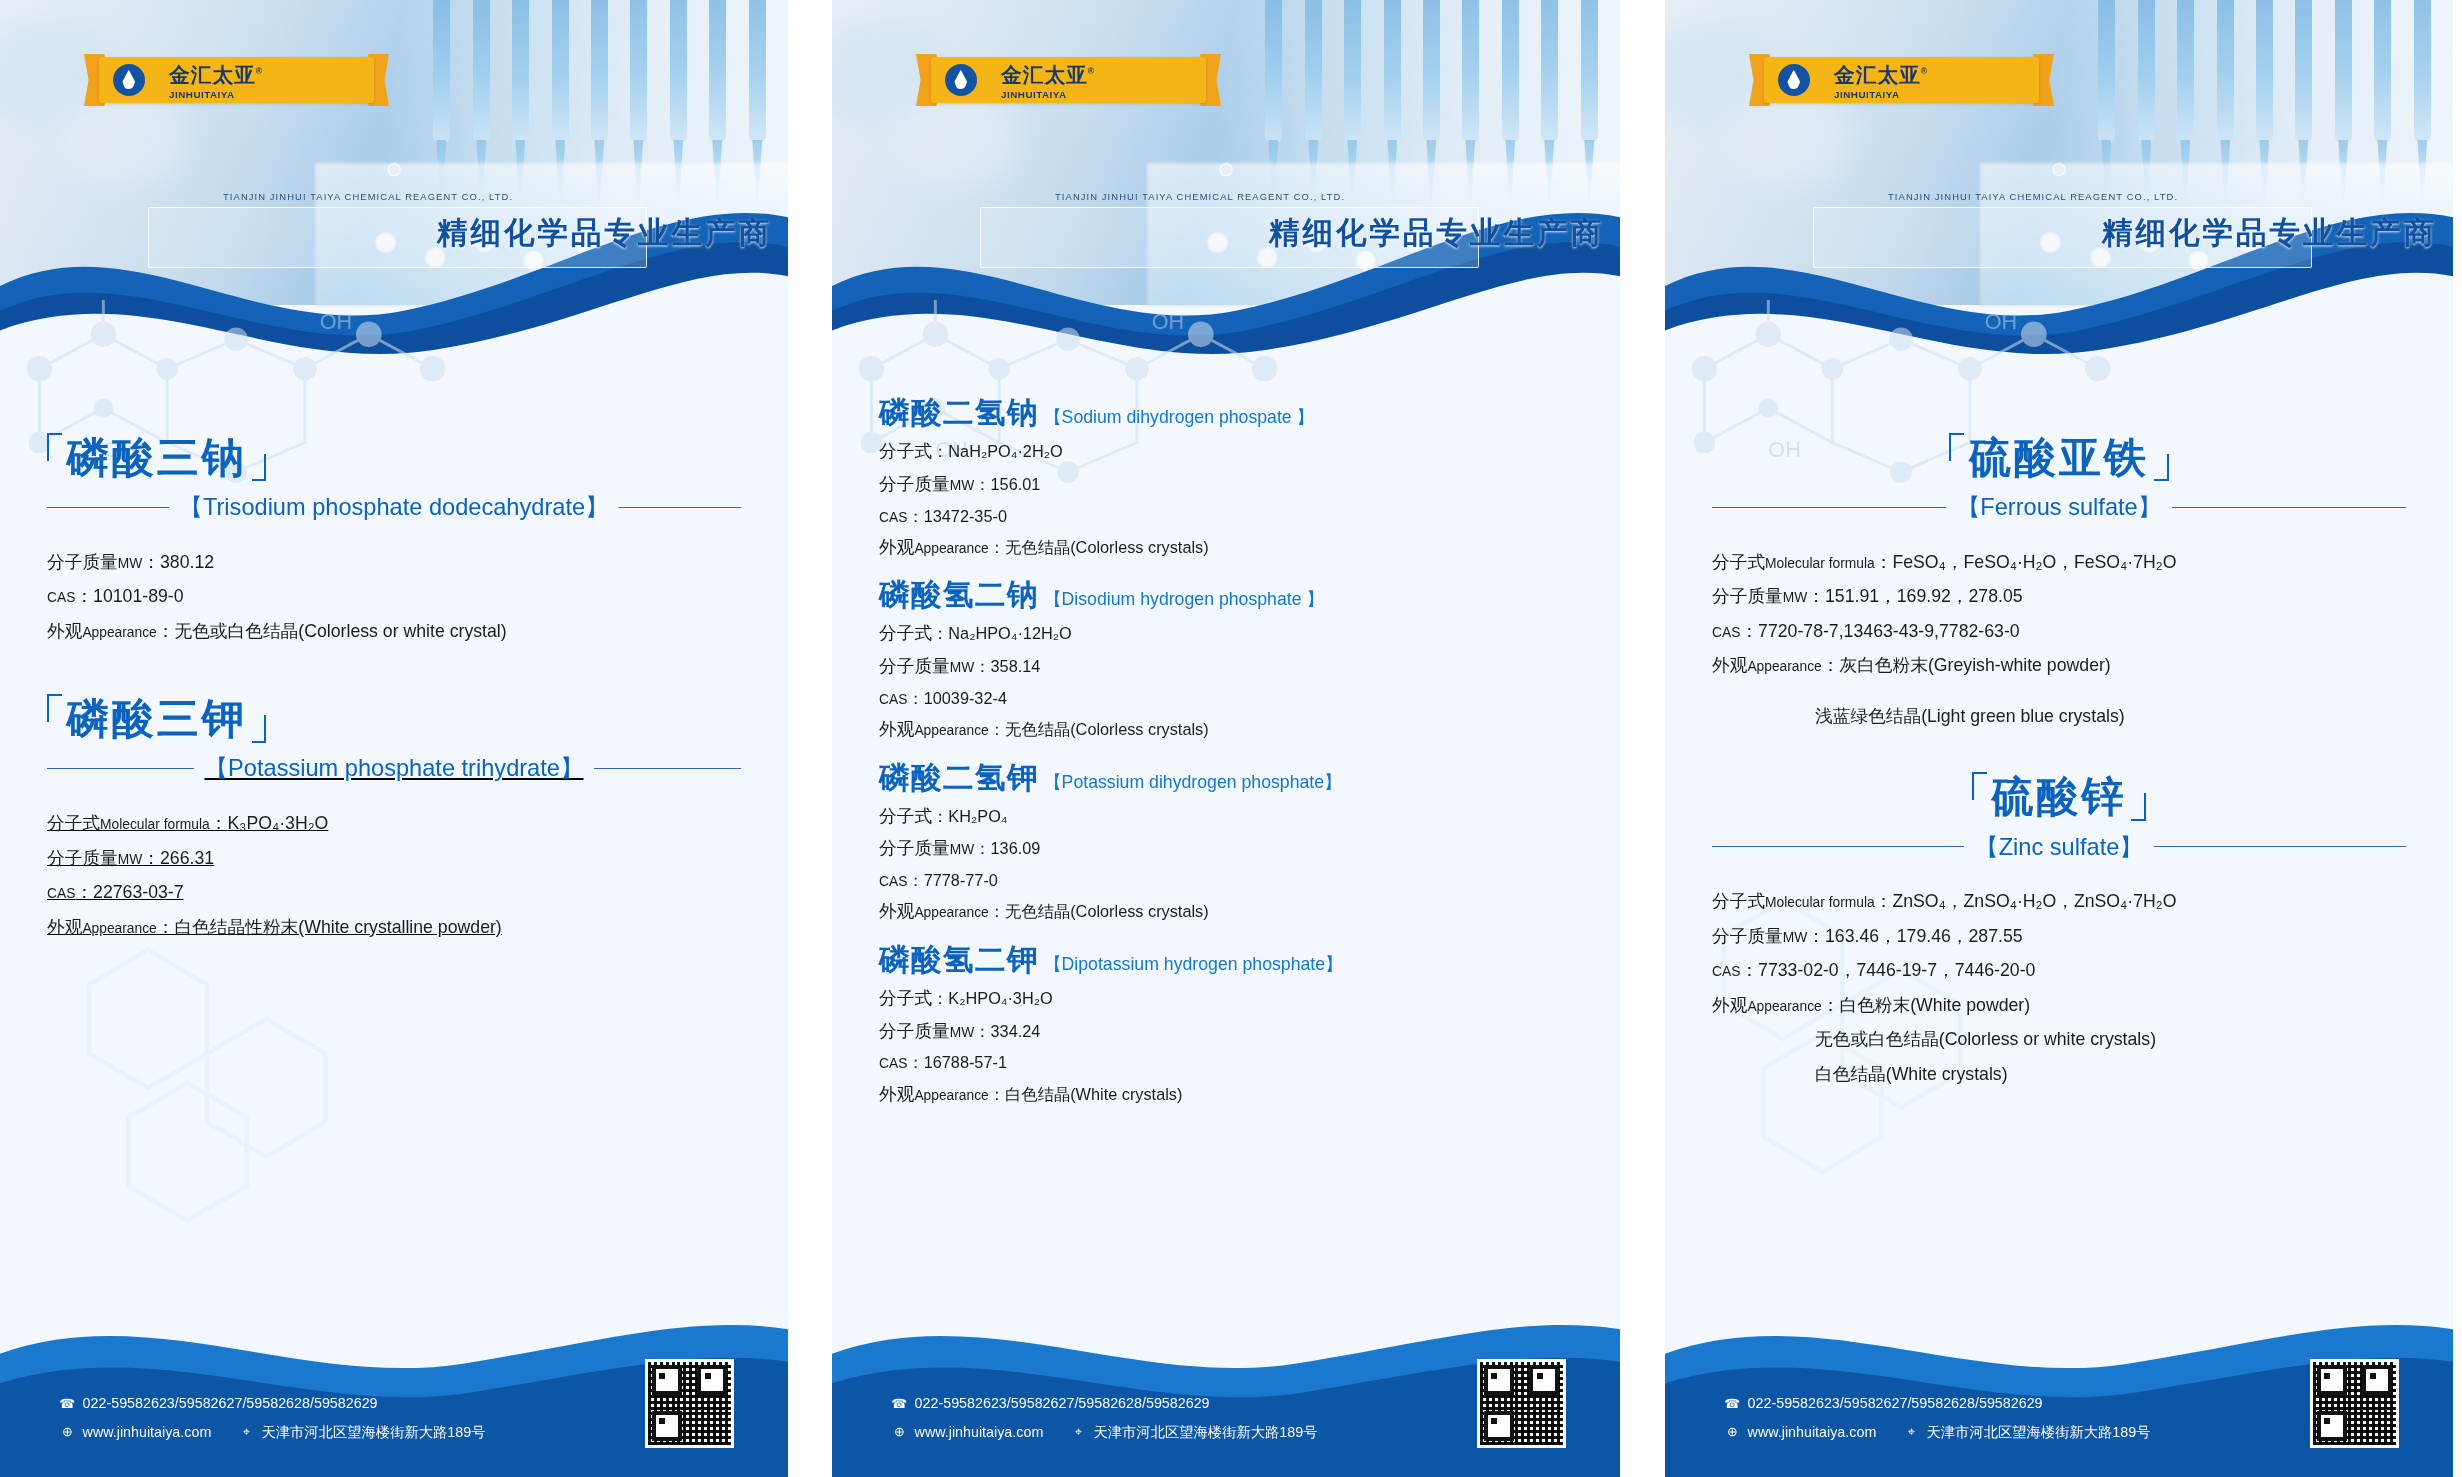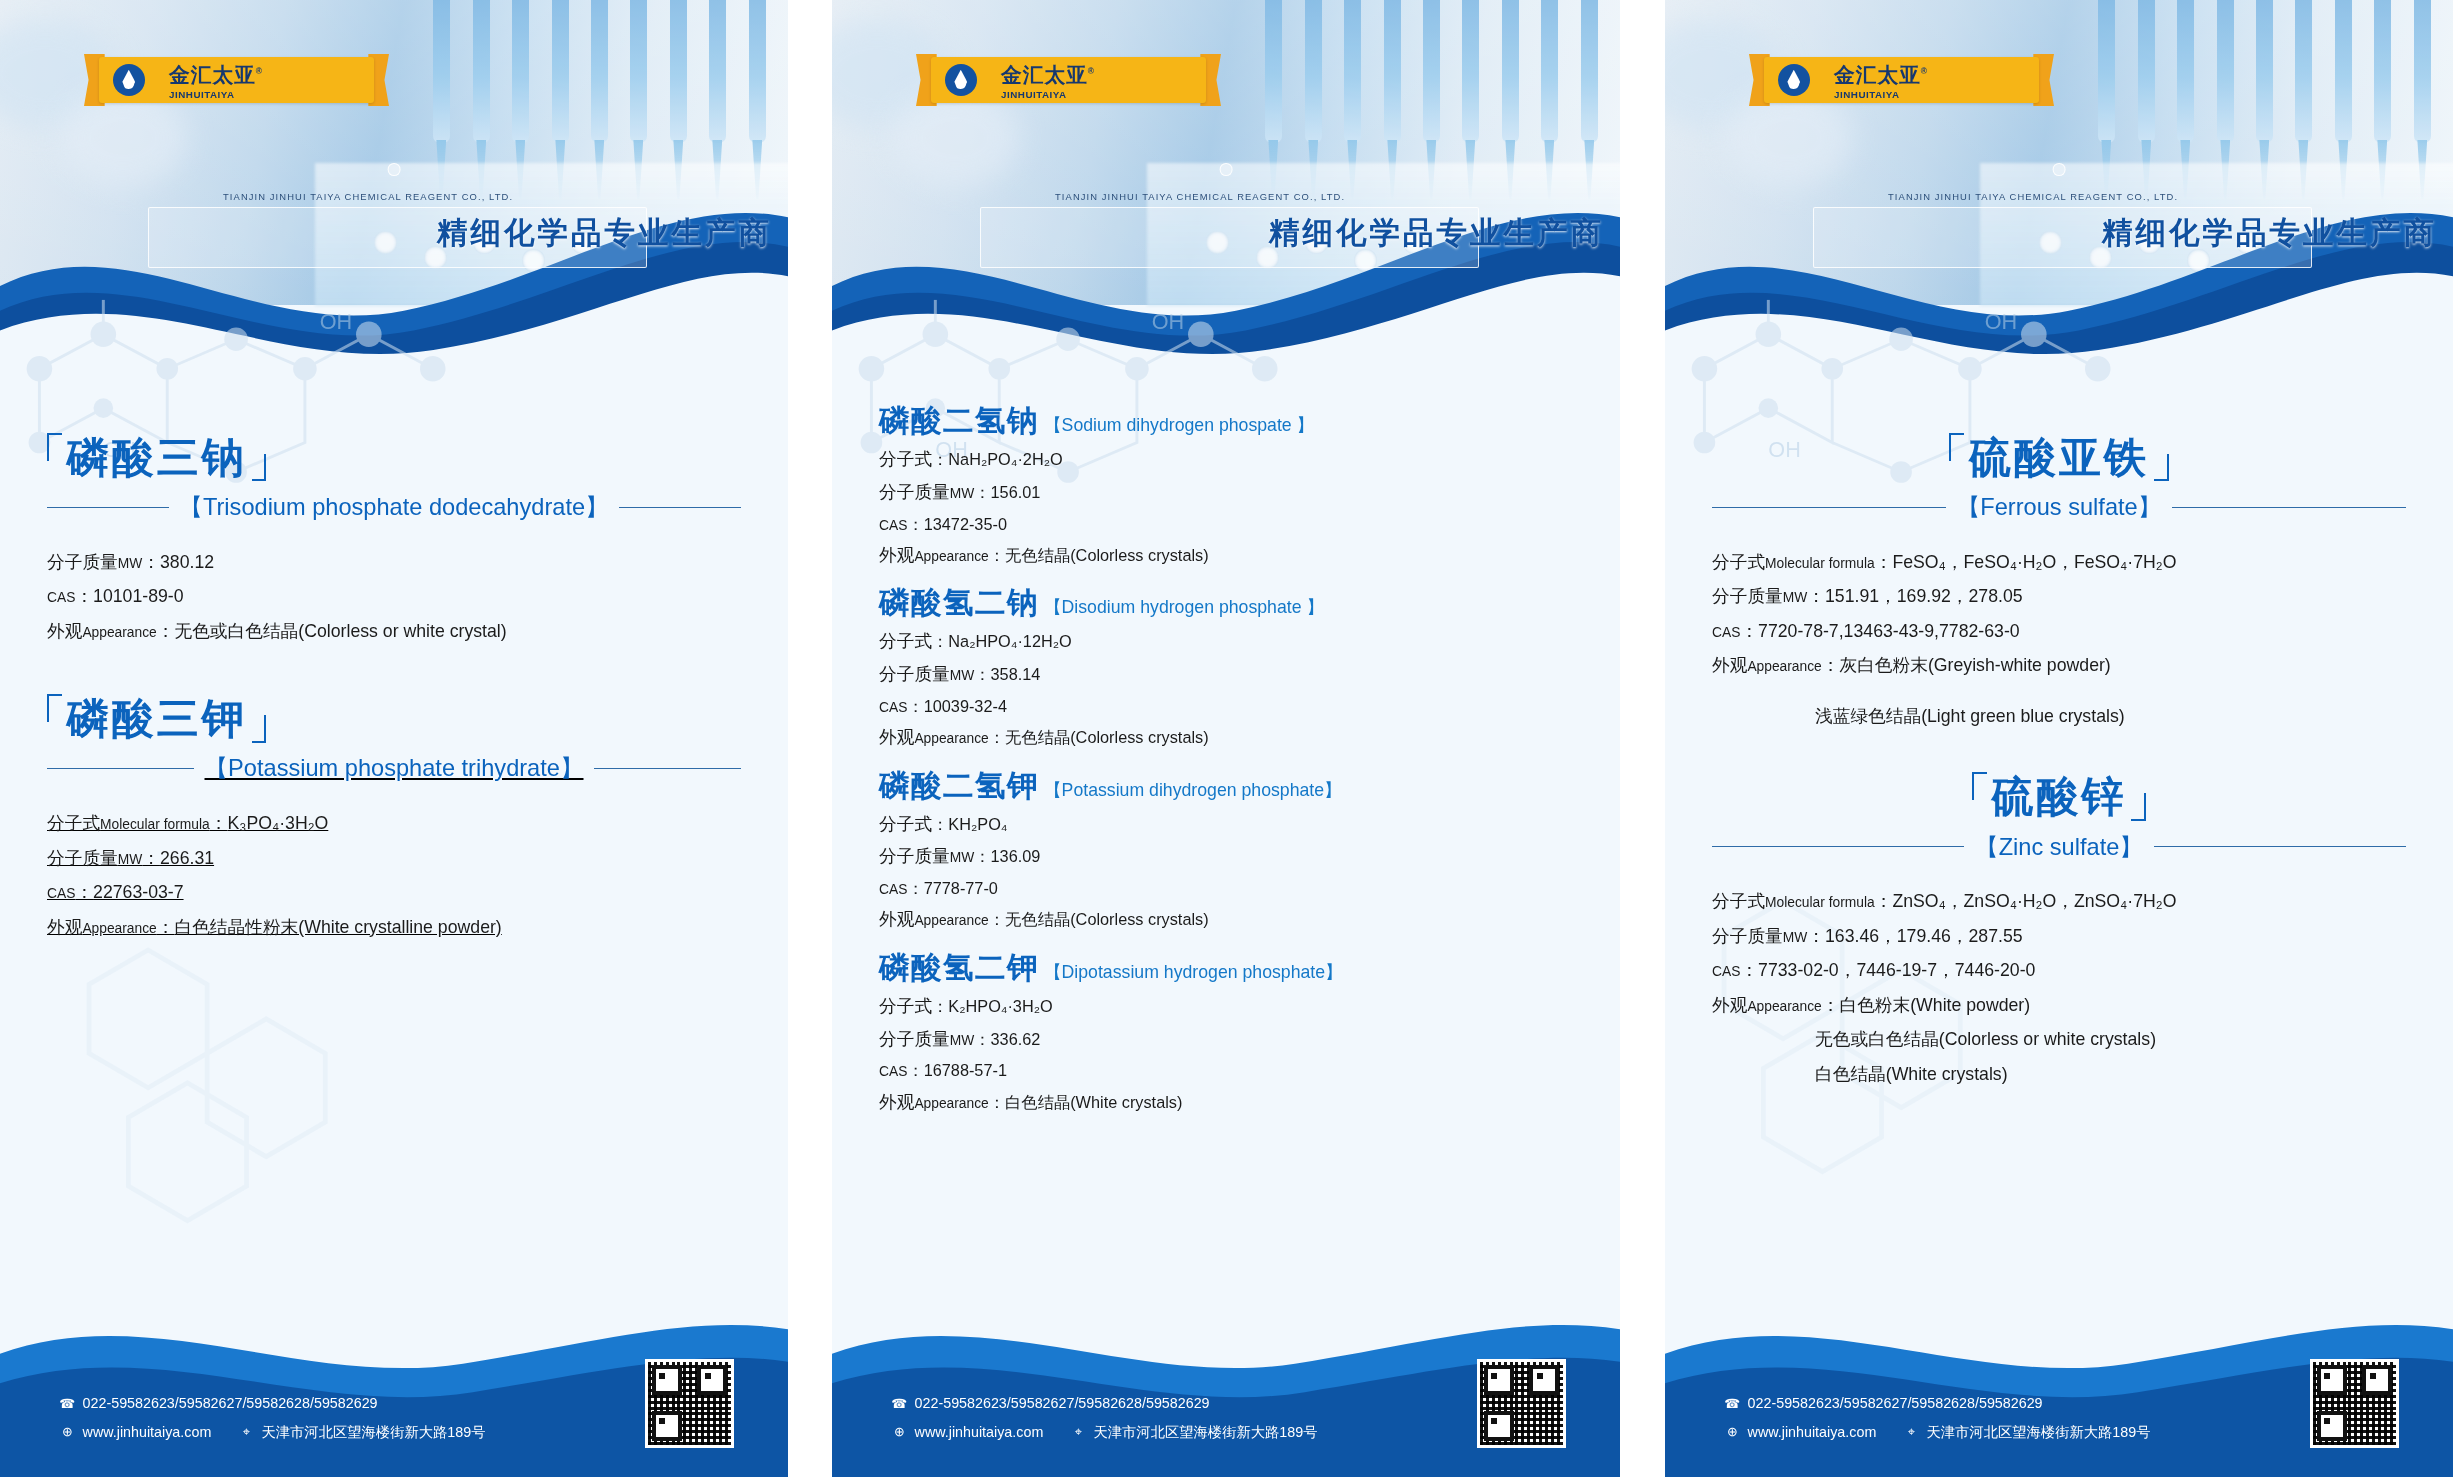--- a/index.html
+++ b/index.html
@@ -280,21 +280,21 @@
     align-items: baseline;
     gap: 4.9px;
     margin-bottom: 3.9px;
   }
   .panel-compact .en-inline {
     font-size: 17.7px;
     color: #1478c8;
     white-space: nowrap;
   }
   .panel-compact .spec-line { font-size: 16.3px; line-height: 1.85; }
-  .panel-compact .section { margin-bottom: 12.8px; margin-top: 8px; }
+  .panel-compact .section { margin-bottom: 12.8px; }
 
   
   .footer {
     position: absolute;
     left: 0; bottom: 0;
     width: 100%;
     height: 207px;
     pointer-events: none;
   }
   .footer svg { width: 100%; height: 100%; display:block; }
@@ -643,21 +643,21 @@
 
       <div class="section">
         <div class="inline-head">
           <span class="cn-title">磷酸氢二钾</span>
           <span class="en-inline">【Dipotassium hydrogen phosphate】</span>
         </div>
         <div class="spec-line">
           <span class="lbl-cn">分子式</span><span>：</span><span>K₂HPO₄·3H₂O</span>
         </div>
         <div class="spec-line">
-          <span class="lbl-cn">分子质量</span><span class="lbl-en">MW</span><span>：</span><span>336.62</span>
+          <span class="lbl-cn">分子质量</span><span class="lbl-en">MW</span><span>：</span><span>334.24</span>
         </div>
         <div class="spec-line">
           <span class="lbl-en">CAS</span><span>：</span><span>16788-57-1</span>
         </div>
         <div class="spec-line">
           <span class="lbl-cn">外观</span><span class="lbl-en">Appearance</span><span>：</span><span>白色结晶(White crystals)</span>
         </div>
       </div>
     </div>
 

